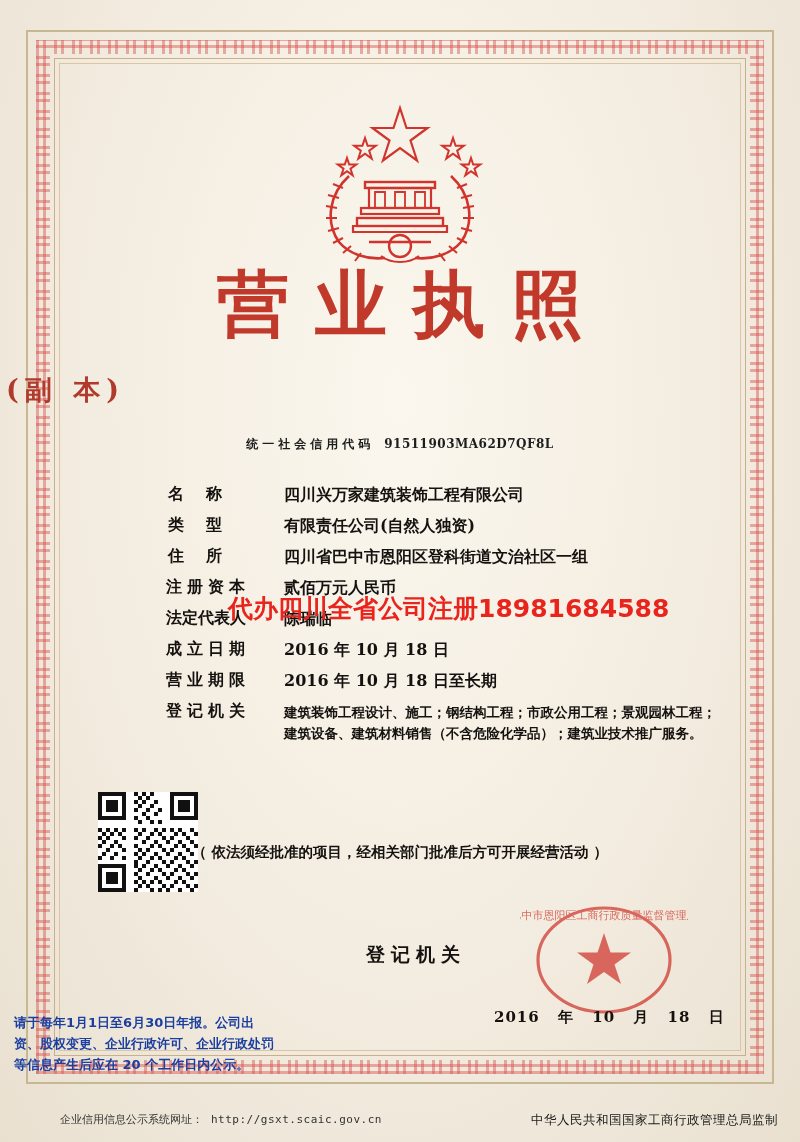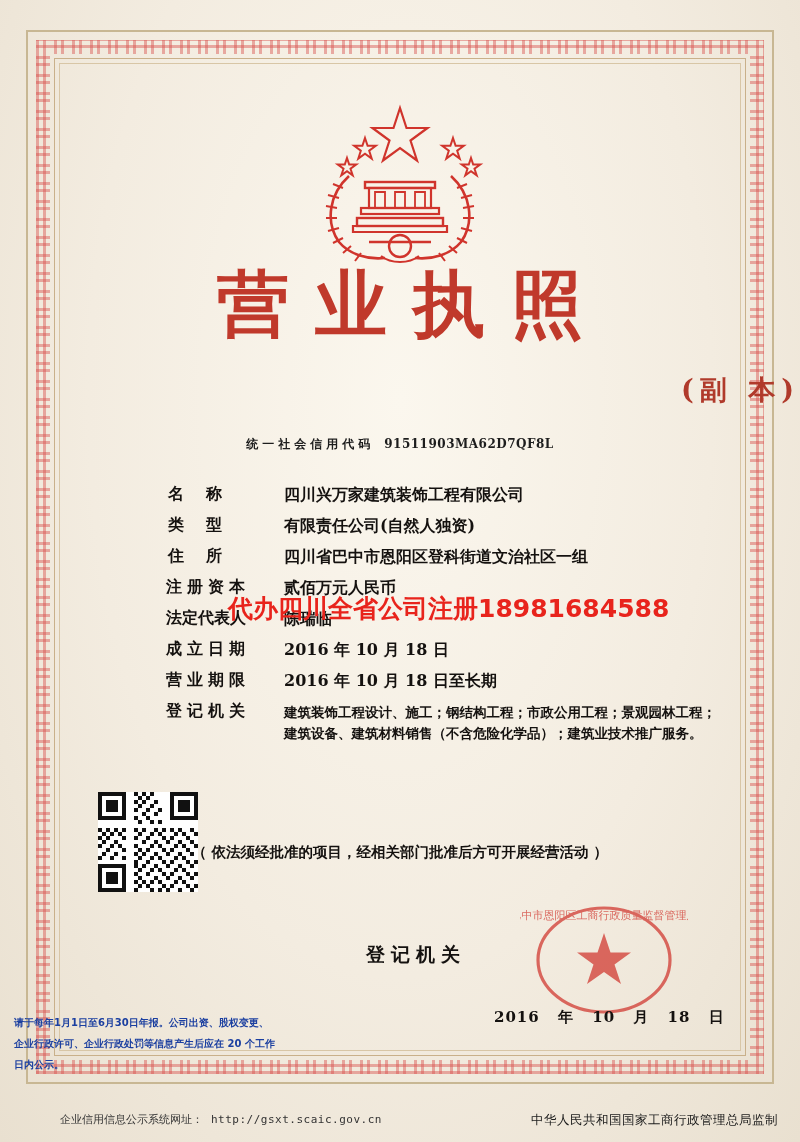--- a/index.html
+++ b/index.html
@@ -59,21 +59,21 @@
 
   
   .title{
     position:absolute;left:0;right:0;top:268px;text-align:center;
     font-family:"DejaVu Serif","Liberation Serif",serif;
     font-weight:700;color:#c0392b;
     font-size:72px;letter-spacing:26px;text-indent:26px;
     line-height:1;
   }
   .subtitle{
-    position:absolute;left:16px;right:0;top:372px;text-align:right;
+    position:absolute;left:0;right:0;top:372px;text-align:left;
     font-family:"DejaVu Serif","Liberation Serif",serif;
     font-weight:700;color:#b03a2b;
     font-size:27px;letter-spacing:6px;text-indent:6px;
   }
   .credit-code{
     position:absolute;left:0;right:0;top:436px;text-align:center;
     font-family:"DejaVu Serif","Liberation Serif",serif;
     font-size:12px;color:#1d1d1d;font-weight:700;letter-spacing:1px;
   }
   .credit-code .label{letter-spacing:4px;}
@@ -143,21 +143,21 @@
     position:absolute;left:228px;top:592px;
     font-family:"DejaVu Sans","Liberation Sans",sans-serif;
     font-size:25px;font-weight:700;color:#e8241c;
     white-space:nowrap;
   }
 
   
   .left-notice{
     position:absolute;left:14px;top:1012px;width:262px;
     font-family:"DejaVu Sans","Liberation Sans",sans-serif;
-    font-size:10px;font-weight:700;color:#1b3fa0;
+    font-size:13px;font-weight:700;color:#1b3fa0;
     line-height:21px;
   }
   .gsxt{
     position:absolute;left:60px;top:1112px;
     font-family:"DejaVu Sans","Liberation Sans",sans-serif;
     font-size:11px;color:#333;
   }
   .gsxt .url{
     font-family:"DejaVu Sans Mono","Liberation Mono",monospace;
     font-size:11px;margin-left:8px;letter-spacing:.5px;

